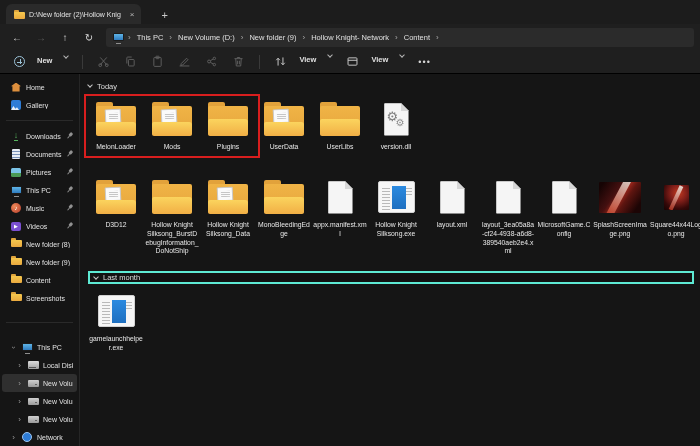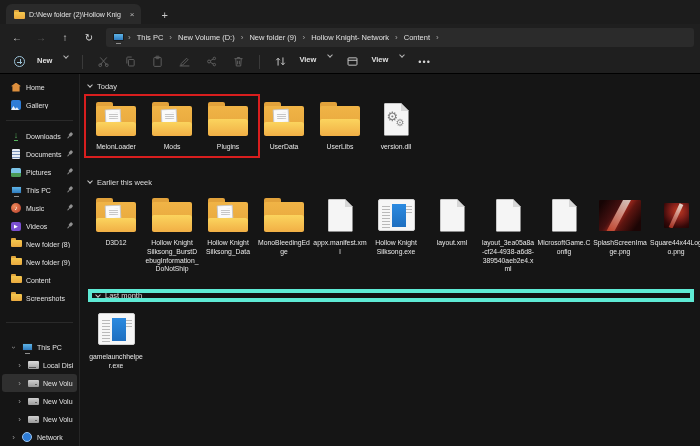--- a/index.html
+++ b/index.html
@@ -64,21 +64,21 @@
   .mi-disk { width:11px; height:8px; border-radius:1px; background:linear-gradient(#dcdcdc,#9f9f9f); }
   .mi-disk::after { content:""; position:absolute; left:2px; bottom:3px; width:7px; height:1.5px; background:#555; }
   .mi-drive { width:11px; height:7px; border-radius:1px; background:linear-gradient(#cfcfcf,#9a9a9a); }
   .mi-drive::after { content:""; position:absolute; right:2.5px; bottom:4px; width:1.5px; height:1.5px; border-radius:50%; background:#555; }
   .mi-net { width:10px; height:10px; border-radius:50%; background:#2e7cd6; border:1px solid #9cc4ee; }
 
   
   .main { flex:1; padding:4px 2px 16px 8px; overflow:hidden; }
   .group-header { height:12px; display:flex; align-items:center; gap:5px; font-size:7.5px; color:#dedede; margin:2px 0 4px 0; }
   .group-header .chev { border-color:#c8c8c8; }
-  .group-header.outlined { border:4px solid #5eead4; margin-right:4px; padding-left:4px; height:13px; background:#121212; }
+  .group-header.outlined { border:2px solid #5eead4; margin-right:4px; padding-left:4px; height:13px; background:#121212; }
   .grid { display:flex; align-items:flex-start; position:relative; }
   .fitem { width:56px; display:flex; flex-direction:column; align-items:center; flex:none; }
   .icon-box { height:46px; display:flex; align-items:center; justify-content:center; }
   .flabel { font-size:6.8px; line-height:1.3; color:#e8e8e8; text-align:center; max-width:54px; overflow-wrap:anywhere; margin-top:1px; }
   .grid.today { min-height:78px; }
   .grid.week { min-height:95px; }
   .redbox { position:absolute; border:2px solid #d81e1e; pointer-events:none; }
 
   
   .bf-folder { width:44px; height:36px; position:relative; }
@@ -399,24 +399,20 @@
               <div class="bf-page">
                 <div class="fold"></div>
                 <span class="gear1">⚙</span>
                 <span class="gear2">⚙</span>
               </div>
             </div>
             <div class="flabel">version.dll</div>
           </div>
           <div class="redbox" style="border-color: rgb(216, 30, 30); left: -4px; top: -2px; width: 176px; height: 64px;"></div>
         </div>
-        <div class="group-header">
-          <span class="chev"></span>
-          <span>Earlier this week</span>
-        </div>
         <div class="grid week">
           <div class="fitem">
             <div class="icon-box">
               <div class="bf-folder open">
                 <div class="tabflap"></div>
                 <div class="back"></div>
                 <div class="paper"></div>
                 <div class="front"></div>
               </div>
             </div>

